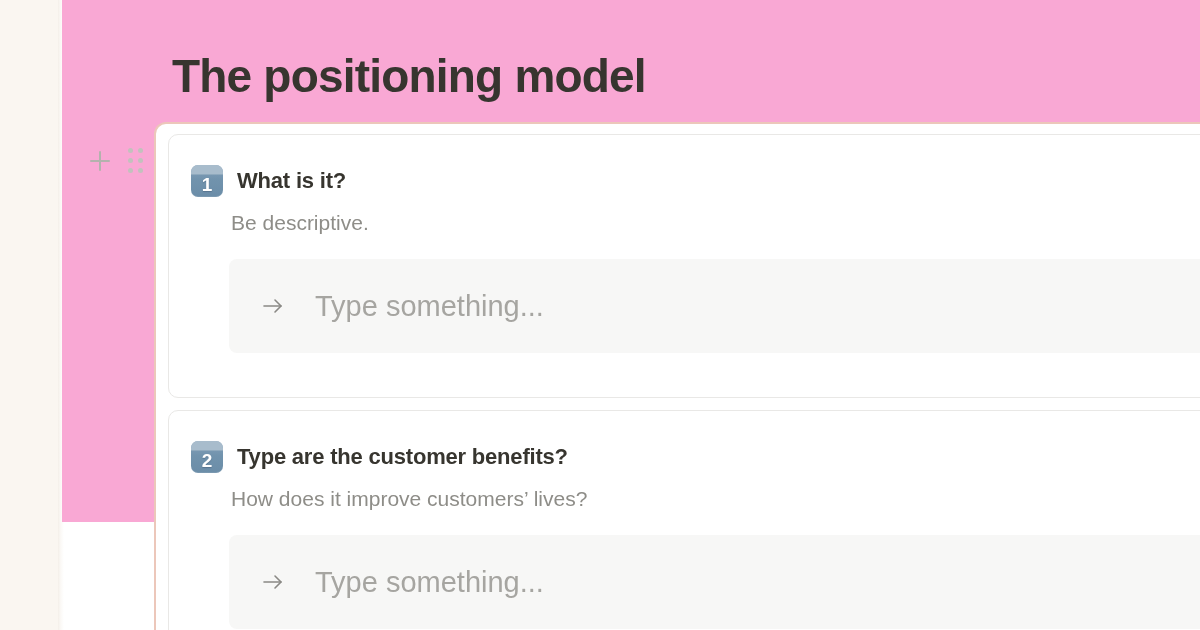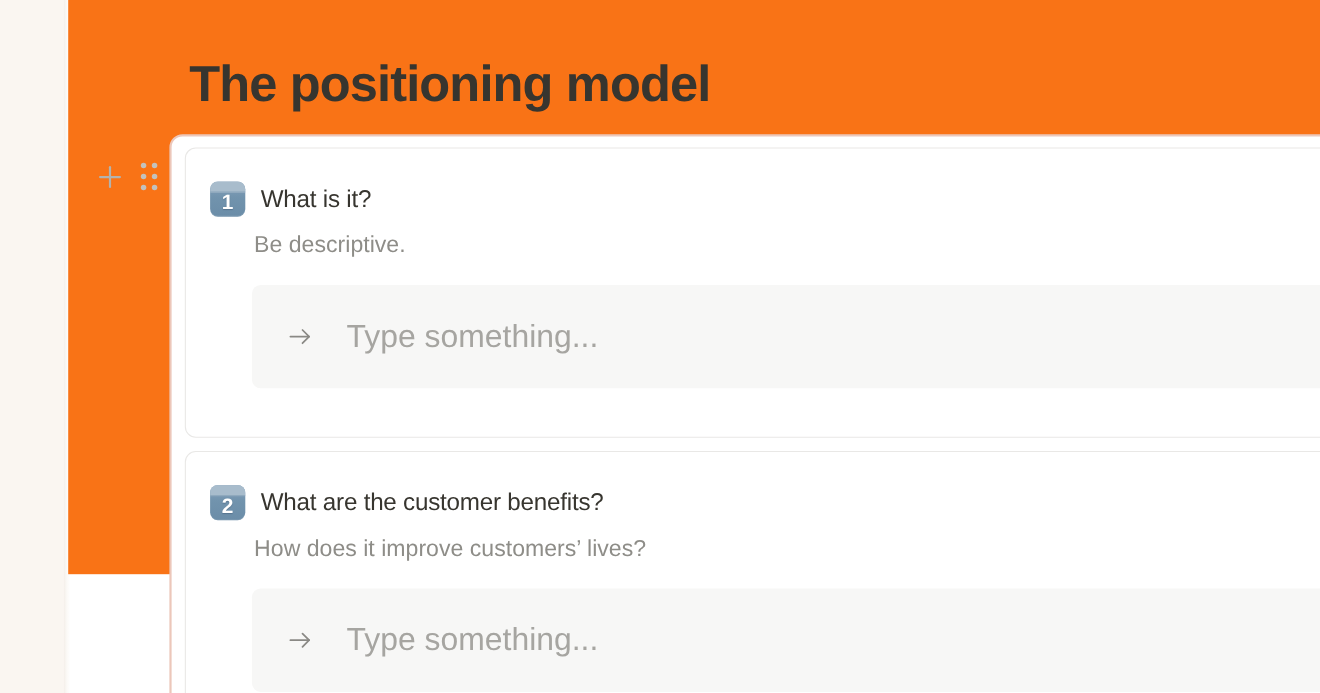--- a/index.html
+++ b/index.html
@@ -31,21 +31,21 @@
     height: 630px;
     background: linear-gradient(to right, #f4efe9 0%, #fbf9f6 45%, #ffffff 100%);
   }
 
   
   #page-canvas {
     position: absolute;
     left: 62px; top: 0;
     width: 1138px;
     height: 522px;
-    background: #f97316;
+    background: #f9a8d4;
   }
 
   #page-title {
     position: absolute;
     left: 110px;
     top: 49px;
     font-size: 46px;
     font-weight: bold;
     letter-spacing: -0.8px;
     color: #37352f;
@@ -152,21 +152,21 @@
     justify-content: center;
     font-size: 19px;
     font-weight: bold;
     color: #ffffff;
     text-shadow: 0 1px 1px rgba(60,85,110,0.45);
     line-height: 1;
   }
 
   .question-title {
     font-size: 22px;
-    font-weight: normal;
+    font-weight: bold;
     color: #37352f;
     letter-spacing: -0.2px;
     white-space: nowrap;
   }
 
   .question-subtitle {
     padding: 14px 0 0 62px;
     font-size: 21px;
     color: #8e8d88;
     white-space: nowrap;
@@ -235,21 +235,21 @@
         </svg>
         <div class="input-placeholder">Type something...</div>
       </div>
     </div>
 
     <div class="question-card" id="question-card-2">
       <div class="card-head">
         <div class="number-badge">
           <span>2</span>
         </div>
-        <div class="question-title">What are the customer benefits?</div>
+        <div class="question-title">Type are the customer benefits?</div>
       </div>
       <div class="question-subtitle">How does it improve customers’ lives?</div>
       <div class="answer-input">
         <svg class="arrow-icon" viewBox="0 0 24 24" fill="none" stroke="currentColor" stroke-width="1.6" stroke-linecap="round" stroke-linejoin="round">
           <line x1="3" y1="12" x2="20" y2="12"></line>
           <polyline points="14,6 20,12 14,18"></polyline>
         </svg>
         <div class="input-placeholder">Type something...</div>
       </div>
     </div>

